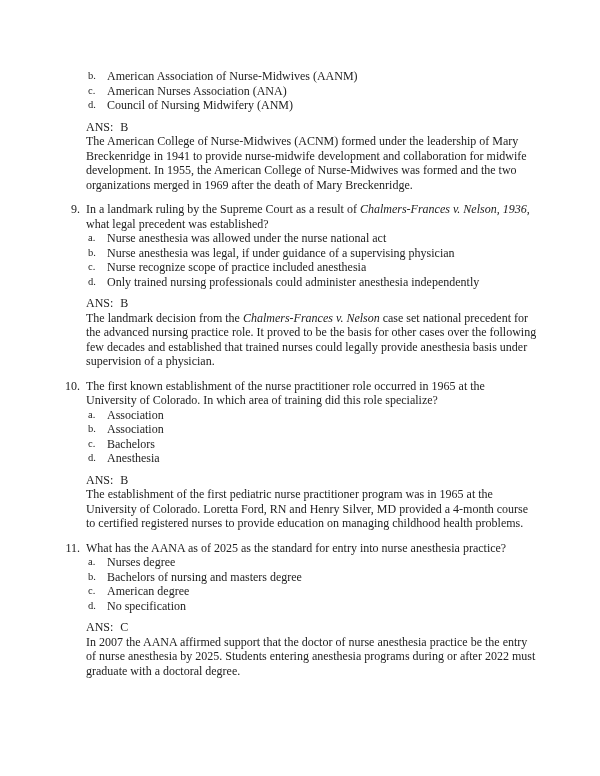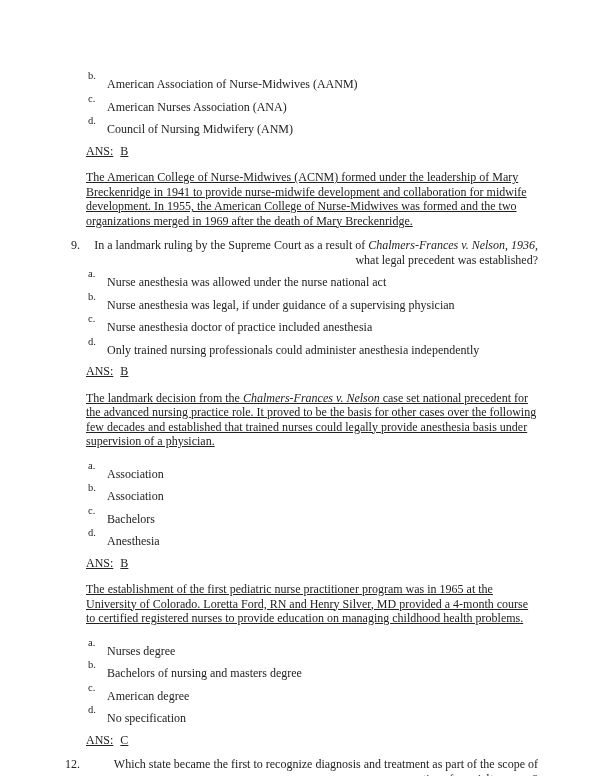--- a/index.html
+++ b/index.html
@@ -24,37 +24,37 @@
   }
   .question-block { margin-top: 10px; }
   .question-block.first { margin-top: 0; }
   .q-row { display: flex; }
   .q-num {
     flex: 0 0 18px;
     width: 18px;
     text-align: right;
     margin-right: 6px;
   }
-  .q-stem { width: 452px; text-align: right; }
+  .q-stem { width: 452px; }
   .opt {
     display: flex;
     margin-left: 26px;
   }
   .opt-letter {
     flex: 0 0 19px;
     width: 19px;
     font-size: 10.5px;
     line-height: 14.5px;
   }
-  .opt-text { width: 431px; margin-top: 8px; }
-  .answer-section { margin-top: 7px; margin-left: 24px; text-decoration: underline; }
+  .opt-text { width: 431px; }
+  .answer-section { margin-top: 7px; margin-left: 24px; }
   .ans-row { display: flex; }
   .ans-label { }
   .ans-value { margin-left: 7px; }
-  .rationale { width: 452px; margin-top: 12px; }
+  .rationale { width: 452px; }
   .italic { font-style: italic; }
 </style>
 </head>
 <body>
 
 <div class="page">
 
   <div class="question-block first">
     <div class="opt">
       <span class="opt-letter">b.</span>
@@ -85,36 +85,40 @@
     <div class="opt">
       <span class="opt-letter">a.</span>
       <span class="opt-text">Nurse anesthesia was allowed under the nurse national act</span>
     </div>
     <div class="opt">
       <span class="opt-letter">b.</span>
       <span class="opt-text">Nurse anesthesia was legal, if under guidance of a supervising physician</span>
     </div>
     <div class="opt">
       <span class="opt-letter">c.</span>
-      <span class="opt-text">Nurse anesthesia doctor of practice included anesthesia</span>
+      <span class="opt-text">Nurse recognize scope of practice included anesthesia</span>
     </div>
     <div class="opt">
       <span class="opt-letter">d.</span>
       <span class="opt-text">Only trained nursing professionals could administer anesthesia independently</span>
     </div>
     <div class="answer-section">
       <div class="ans-row">
         <span class="ans-label">ANS:</span>
         <span class="ans-value">B</span>
       </div>
       <div class="rationale"><span>The landmark decision from the </span><span class="italic">Chalmers-Frances v. Nelson</span><span> case set national precedent for the advanced nursing practice role. It proved to be the basis for other cases over the following few decades and established that trained nurses could legally provide anesthesia basis under supervision of a physician.</span></div>
     </div>
   </div>
 
   <div class="question-block">
+    <div class="q-row">
+      <span class="q-num">10.</span>
+      <span class="q-stem"><span>The first known establishment of the nurse practitioner role occurred in 1965 at the University of Colorado. In which area of training did this role specialize?</span></span>
+    </div>
     <div class="opt">
       <span class="opt-letter">a.</span>
       <span class="opt-text">Association</span>
     </div>
     <div class="opt">
       <span class="opt-letter">b.</span>
       <span class="opt-text">Association</span>
     </div>
     <div class="opt">
       <span class="opt-letter">c.</span>
@@ -127,20 +131,24 @@
     <div class="answer-section">
       <div class="ans-row">
         <span class="ans-label">ANS:</span>
         <span class="ans-value">B</span>
       </div>
       <div class="rationale"><span>The establishment of the first pediatric nurse practitioner program was in 1965 at the University of Colorado. Loretta Ford, RN and Henry Silver, MD provided a 4-month course to certified registered nurses to provide education on managing childhood health problems.</span></div>
     </div>
   </div>
 
   <div class="question-block">
+    <div class="q-row">
+      <span class="q-num">11.</span>
+      <span class="q-stem"><span>What has the AANA as of 2025 as the standard for entry into nurse anesthesia practice?</span></span>
+    </div>
     <div class="opt">
       <span class="opt-letter">a.</span>
       <span class="opt-text">Nurses degree</span>
     </div>
     <div class="opt">
       <span class="opt-letter">b.</span>
       <span class="opt-text">Bachelors of nursing and masters degree</span>
     </div>
     <div class="opt">
       <span class="opt-letter">c.</span>
@@ -148,23 +156,18 @@
     </div>
     <div class="opt">
       <span class="opt-letter">d.</span>
       <span class="opt-text">No specification</span>
     </div>
     <div class="answer-section">
       <div class="ans-row">
         <span class="ans-label">ANS:</span>
         <span class="ans-value">C</span>
       </div>
+      <div class="rationale"><span>In 2007 the AANA affirmed support that the doctor of nurse anesthesia practice be the entry of nurse anesthesia by 2025. Students entering anesthesia programs during or after 2022 must graduate with a doctoral degree.</span></div>
     </div>
   </div>
 
-  <div class="question-block">
-    <div class="q-row">
-      <span class="q-num">12.</span>
-      <span class="q-stem"><span>Which state became the first to recognize diagnosis and treatment as part of the scope of practice of specialty nurses?</span></span>
-    </div>
-  </div>
 
 </div>
 
 </body></html>

